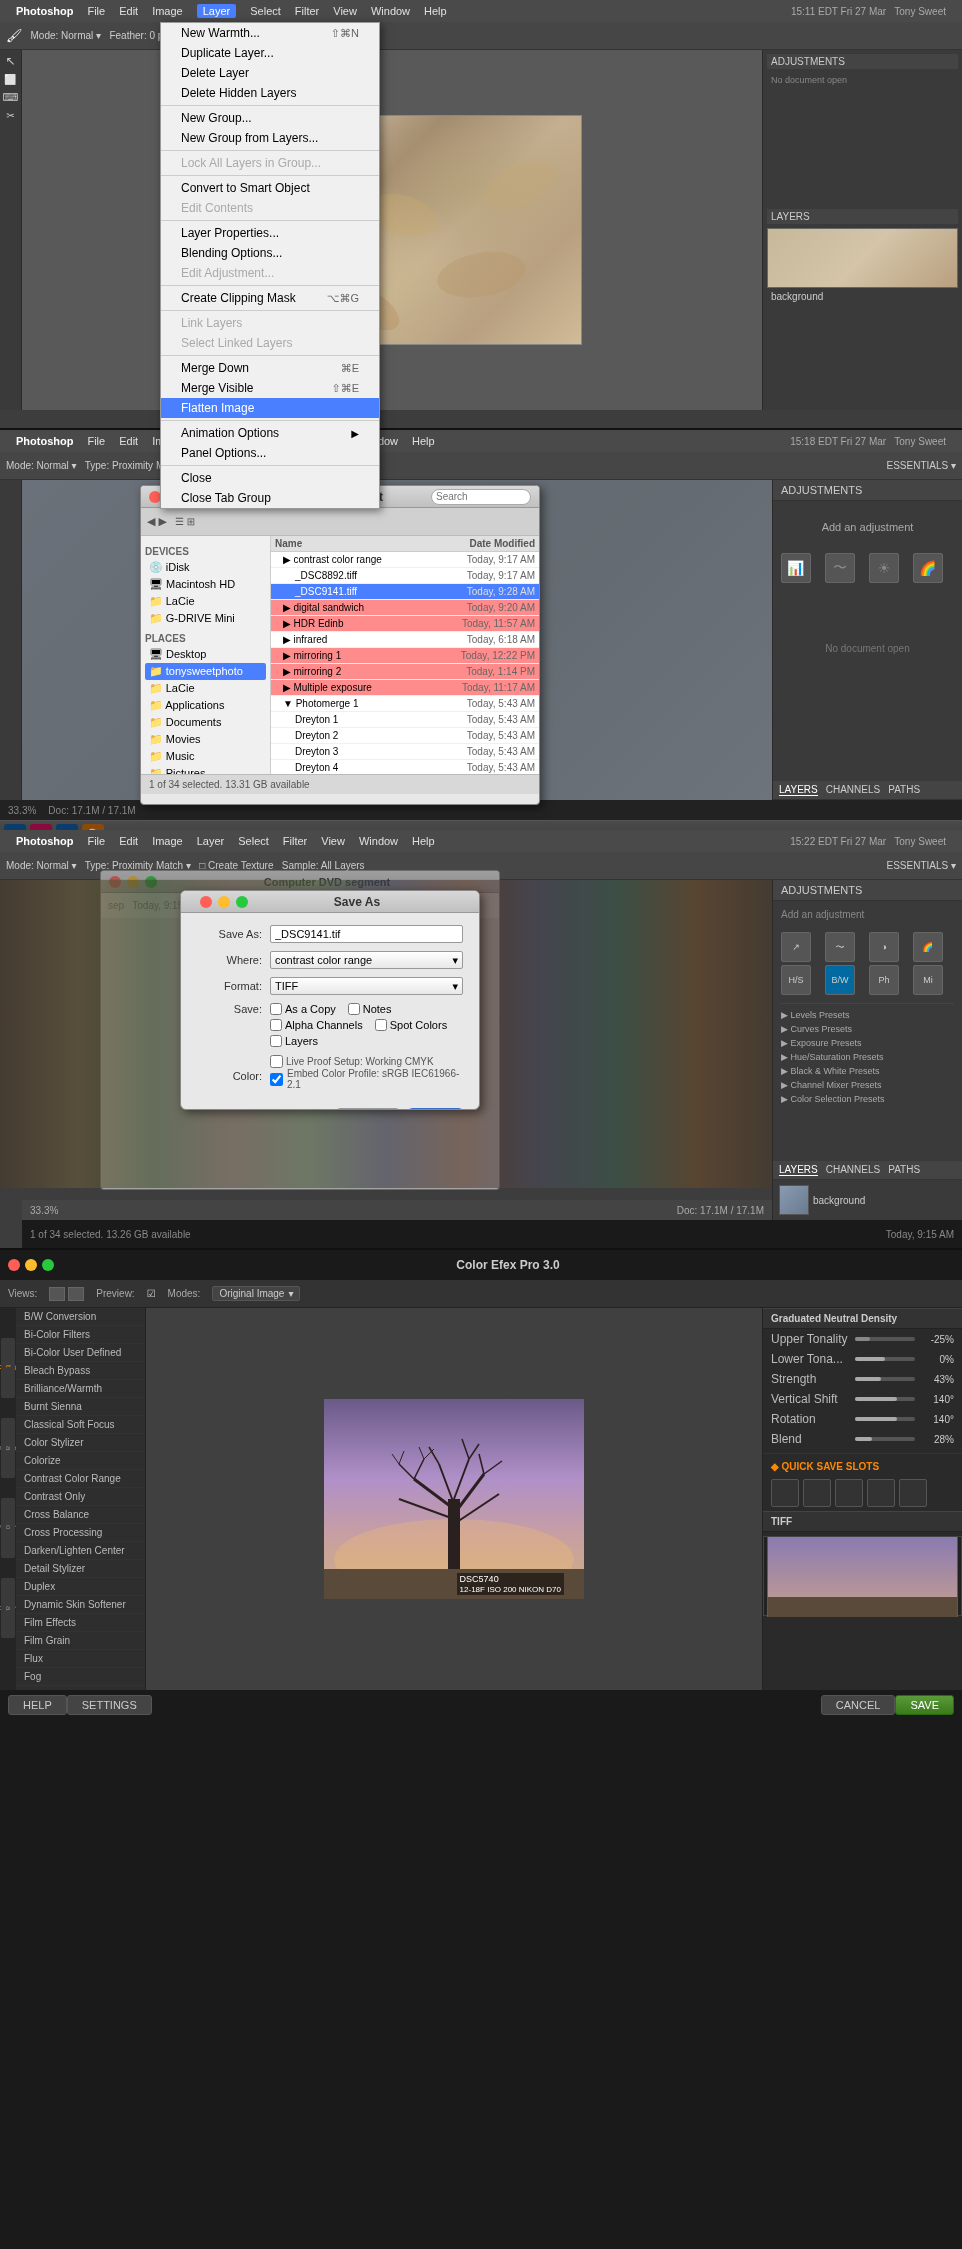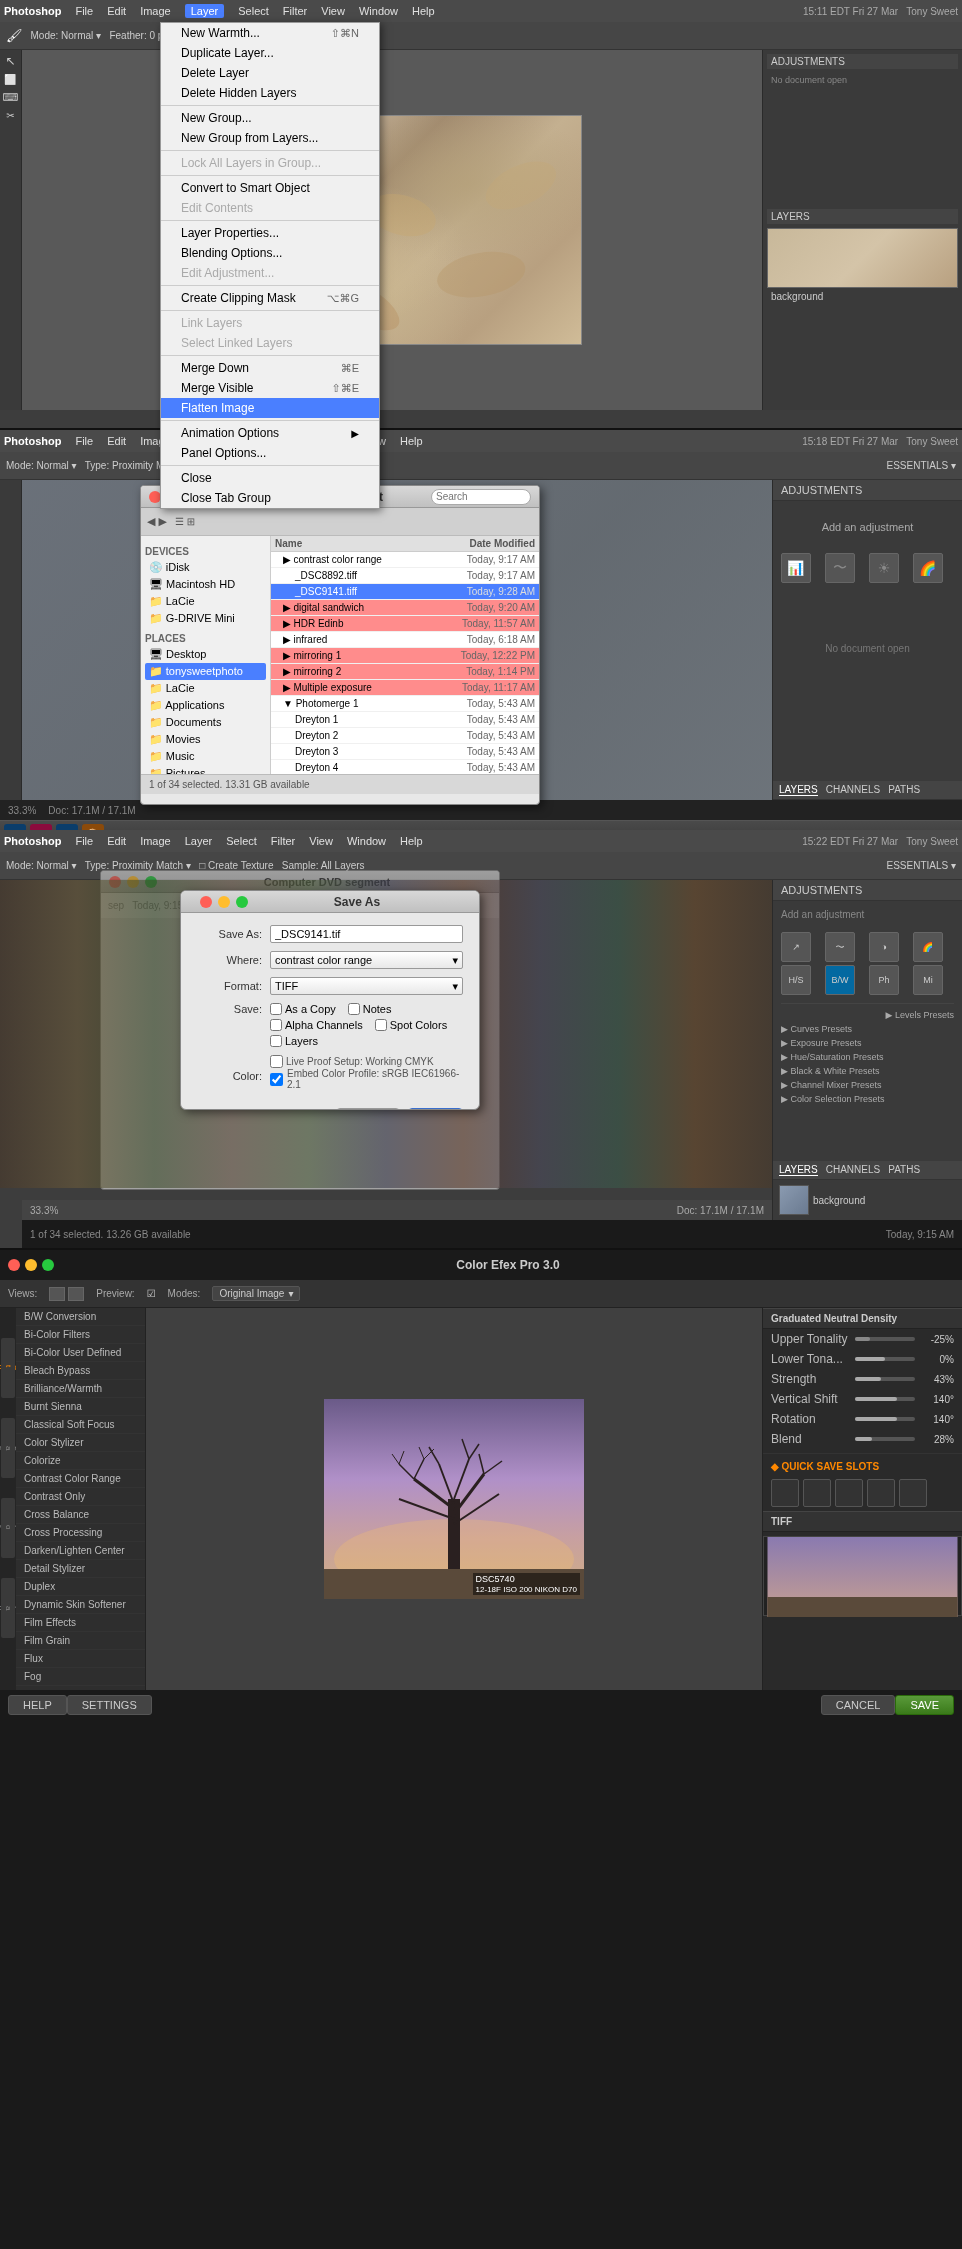--- a/index.html
+++ b/index.html
@@ -19,21 +19,21 @@
       height: 430px;
       background: #3d3d3d;
       position: relative;
       border-bottom: 2px solid #111;
     }
     .ps-menubar {
       height: 22px;
       background: #4a4a4a;
       display: flex;
       align-items: center;
-      padding: 0 4px;
+      padding: 0 16px;
       gap: 14px;
       font-size: 11px;
       color: #e0e0e0;
     }
     .ps-menubar span { cursor: pointer; }
     .ps-toolbar {
       height: 28px;
       background: #464646;
       display: flex;
       align-items: center;
@@ -427,21 +427,21 @@
     .cep-image {
       width: 260px;
       height: 200px;
       background: linear-gradient(to bottom, #8a7ab0 0%, #a890c8 20%, #c4b0d8 40%, #b090a8 60%, #8a7890 80%, #706080 100%);
       position: relative;
       overflow: hidden;
     }
     .cep-image-label {
       position: absolute;
       bottom: 4px;
-      right: 4px;
+      right: 20px;
       font-size: 9px;
       color: #fff;
       background: rgba(0,0,0,0.5);
       padding: 1px 3px;
     }
     .cep-right-panel {
       width: 200px;
       background: #2a2a2a;
       border-left: 1px solid #222;
       overflow-y: auto;
@@ -1029,21 +1029,21 @@
       <div style="width:30px;height:30px;background:#555;border:1px solid #666;border-radius:2px;font-size:9px;display:flex;align-items:center;justify-content:center;color:#ccc;">↗</div>
       <div style="width:30px;height:30px;background:#555;border:1px solid #666;border-radius:2px;font-size:9px;display:flex;align-items:center;justify-content:center;color:#ccc;">〜</div>
       <div style="width:30px;height:30px;background:#555;border:1px solid #666;border-radius:2px;font-size:9px;display:flex;align-items:center;justify-content:center;color:#ccc;">◑</div>
       <div style="width:30px;height:30px;background:#555;border:1px solid #666;border-radius:2px;font-size:9px;display:flex;align-items:center;justify-content:center;color:#ccc;">🌈</div>
       <div style="width:30px;height:30px;background:#555;border:1px solid #666;border-radius:2px;font-size:9px;display:flex;align-items:center;justify-content:center;color:#ccc;">H/S</div>
       <div style="width:30px;height:30px;background:#0369a1;border:1px solid #666;border-radius:2px;font-size:9px;display:flex;align-items:center;justify-content:center;color:#ccc;">B/W</div>
       <div style="width:30px;height:30px;background:#555;border:1px solid #666;border-radius:2px;font-size:9px;display:flex;align-items:center;justify-content:center;color:#ccc;">Ph</div>
       <div style="width:30px;height:30px;background:#555;border:1px solid #666;border-radius:2px;font-size:9px;display:flex;align-items:center;justify-content:center;color:#ccc;">Mi</div>
     </div>
     <div style="margin:4px 8px;font-size:9px;color:#777;border-top:1px solid #444;padding-top:4px;">
-      <div style="padding:2px 0;color:#aaa;cursor:pointer;text-align:right;">▶ Levels Presets</div>
+      <div style="padding:2px 0;color:#aaa;cursor:pointer;">▶ Levels Presets</div>
       <div style="padding:2px 0;color:#aaa;cursor:pointer;">▶ Curves Presets</div>
       <div style="padding:2px 0;color:#aaa;cursor:pointer;">▶ Exposure Presets</div>
       <div style="padding:2px 0;color:#aaa;cursor:pointer;">▶ Hue/Saturation Presets</div>
       <div style="padding:2px 0;color:#aaa;cursor:pointer;">▶ Black &amp; White Presets</div>
       <div style="padding:2px 0;color:#aaa;cursor:pointer;">▶ Channel Mixer Presets</div>
       <div style="padding:2px 0;color:#aaa;cursor:pointer;">▶ Color Selection Presets</div>
     </div>
     <div style="position:absolute;bottom:0;width:100%;">
       <div class="layers-header">
         <span class="active">LAYERS</span>

